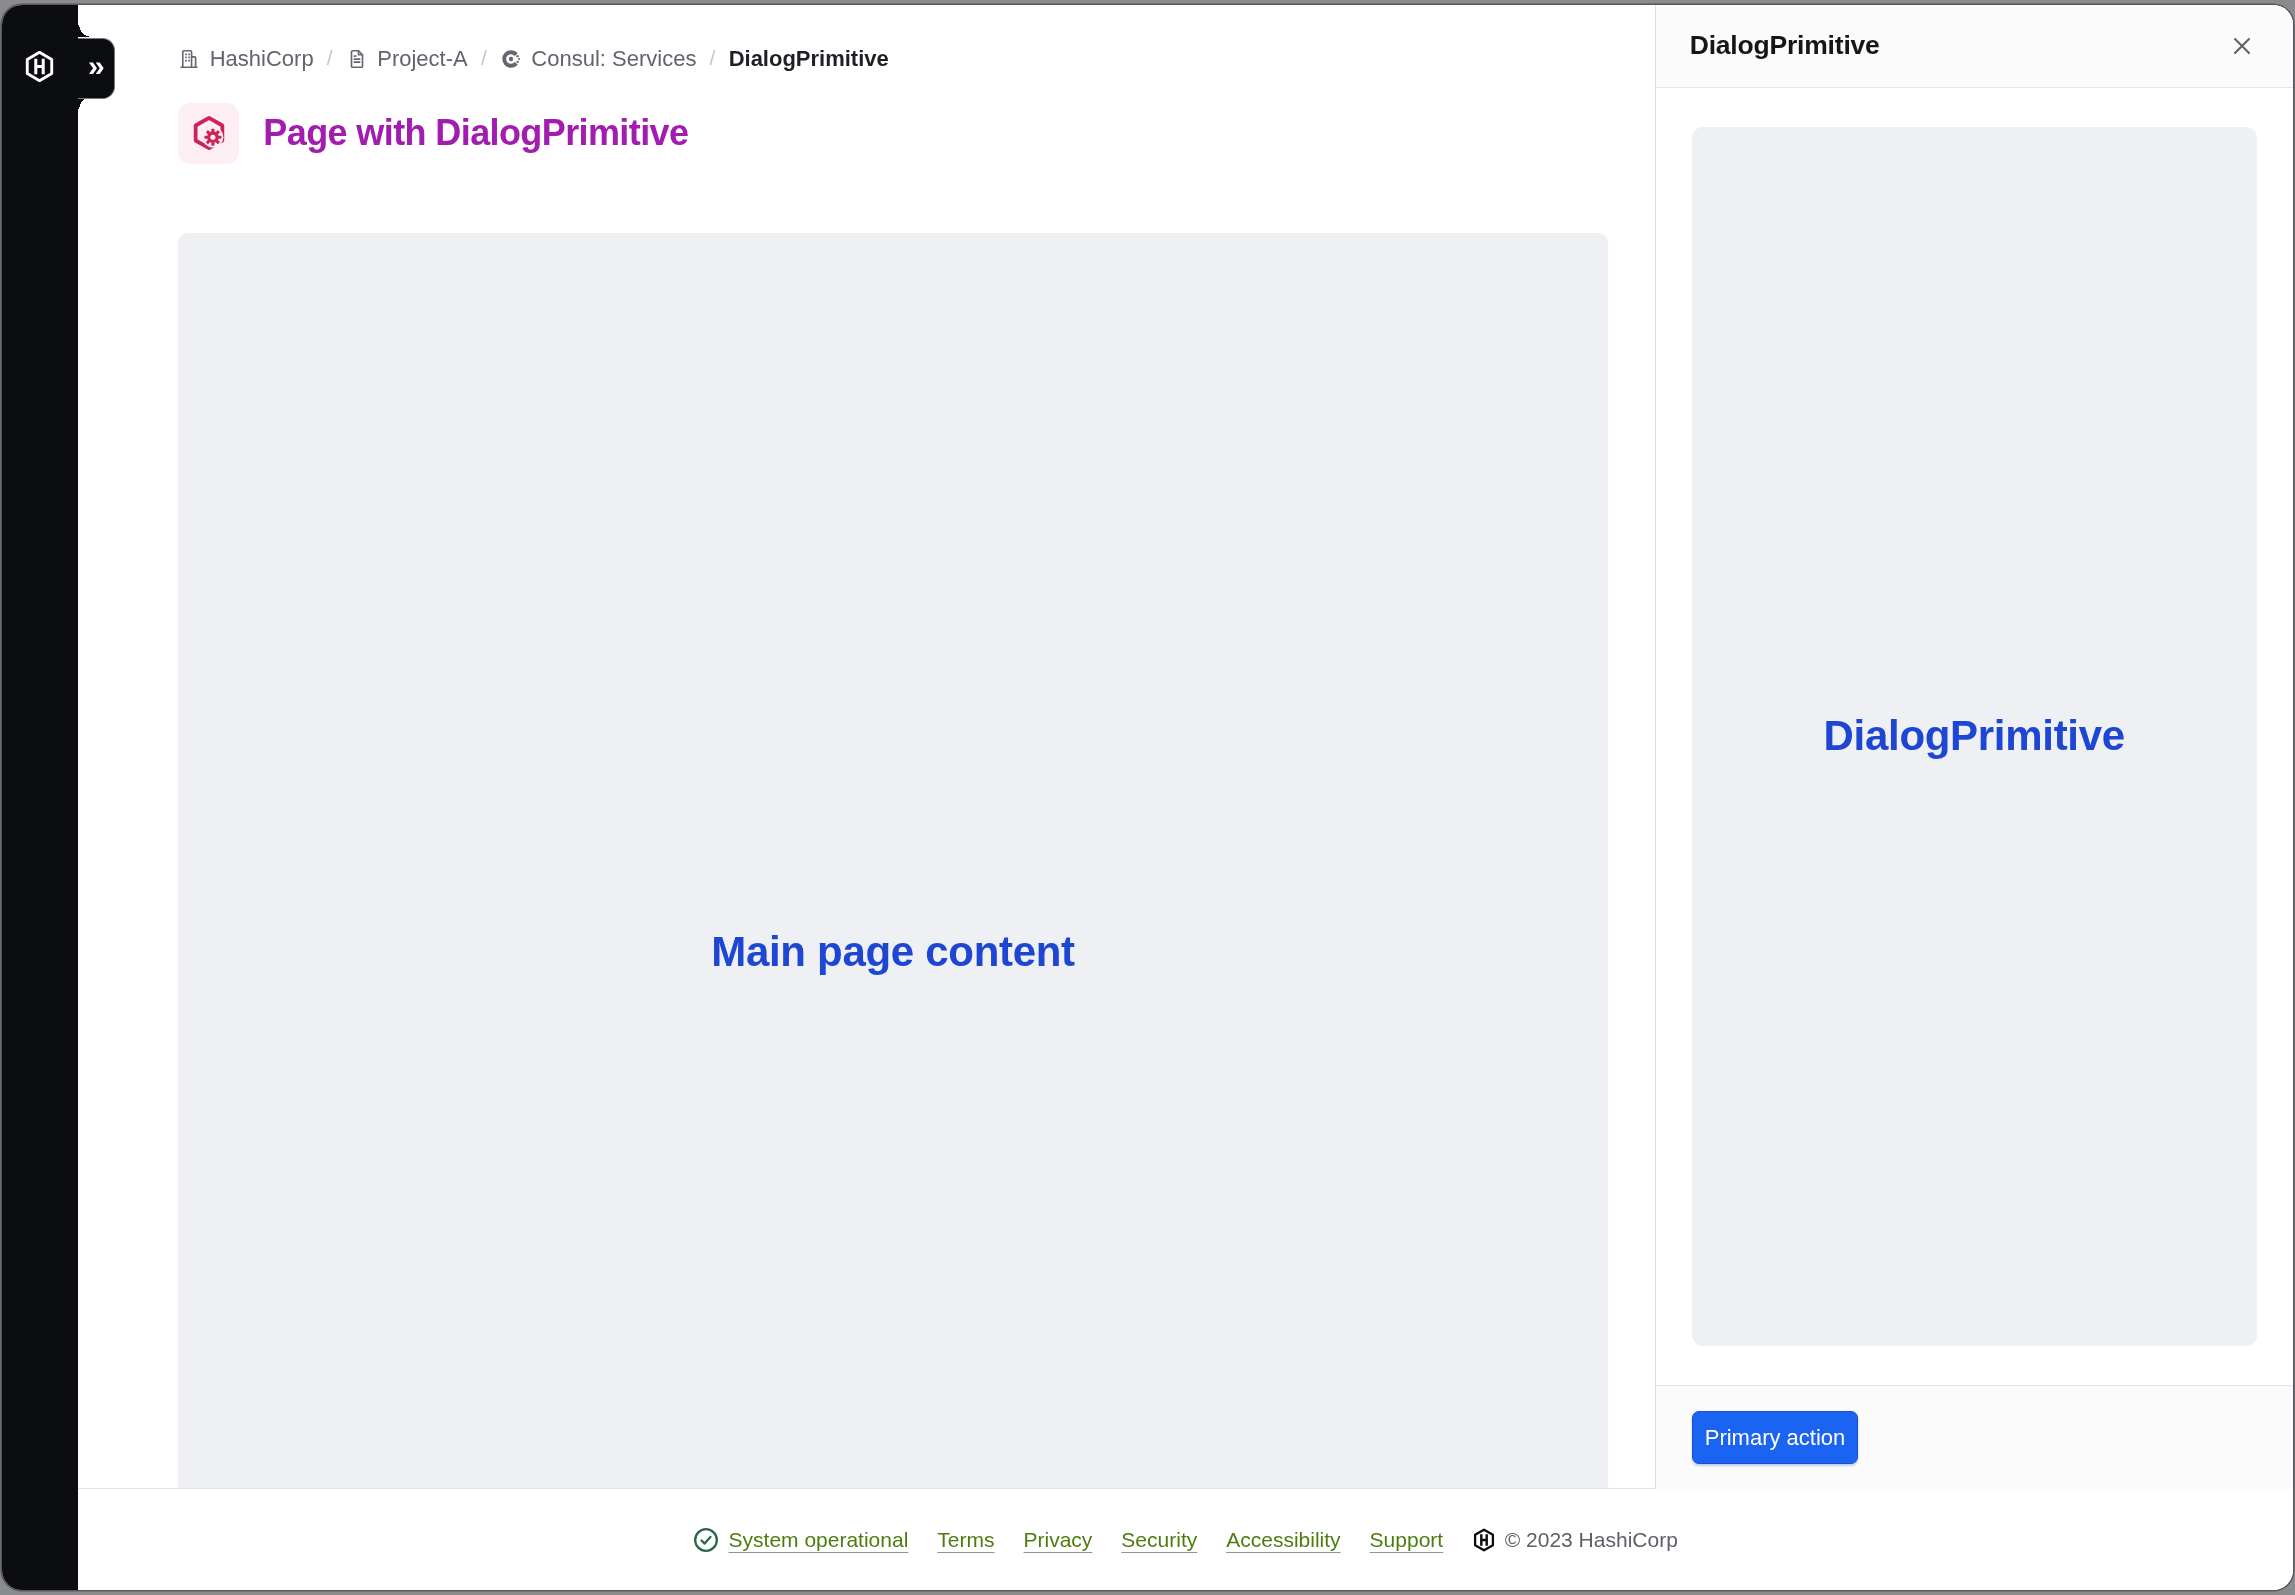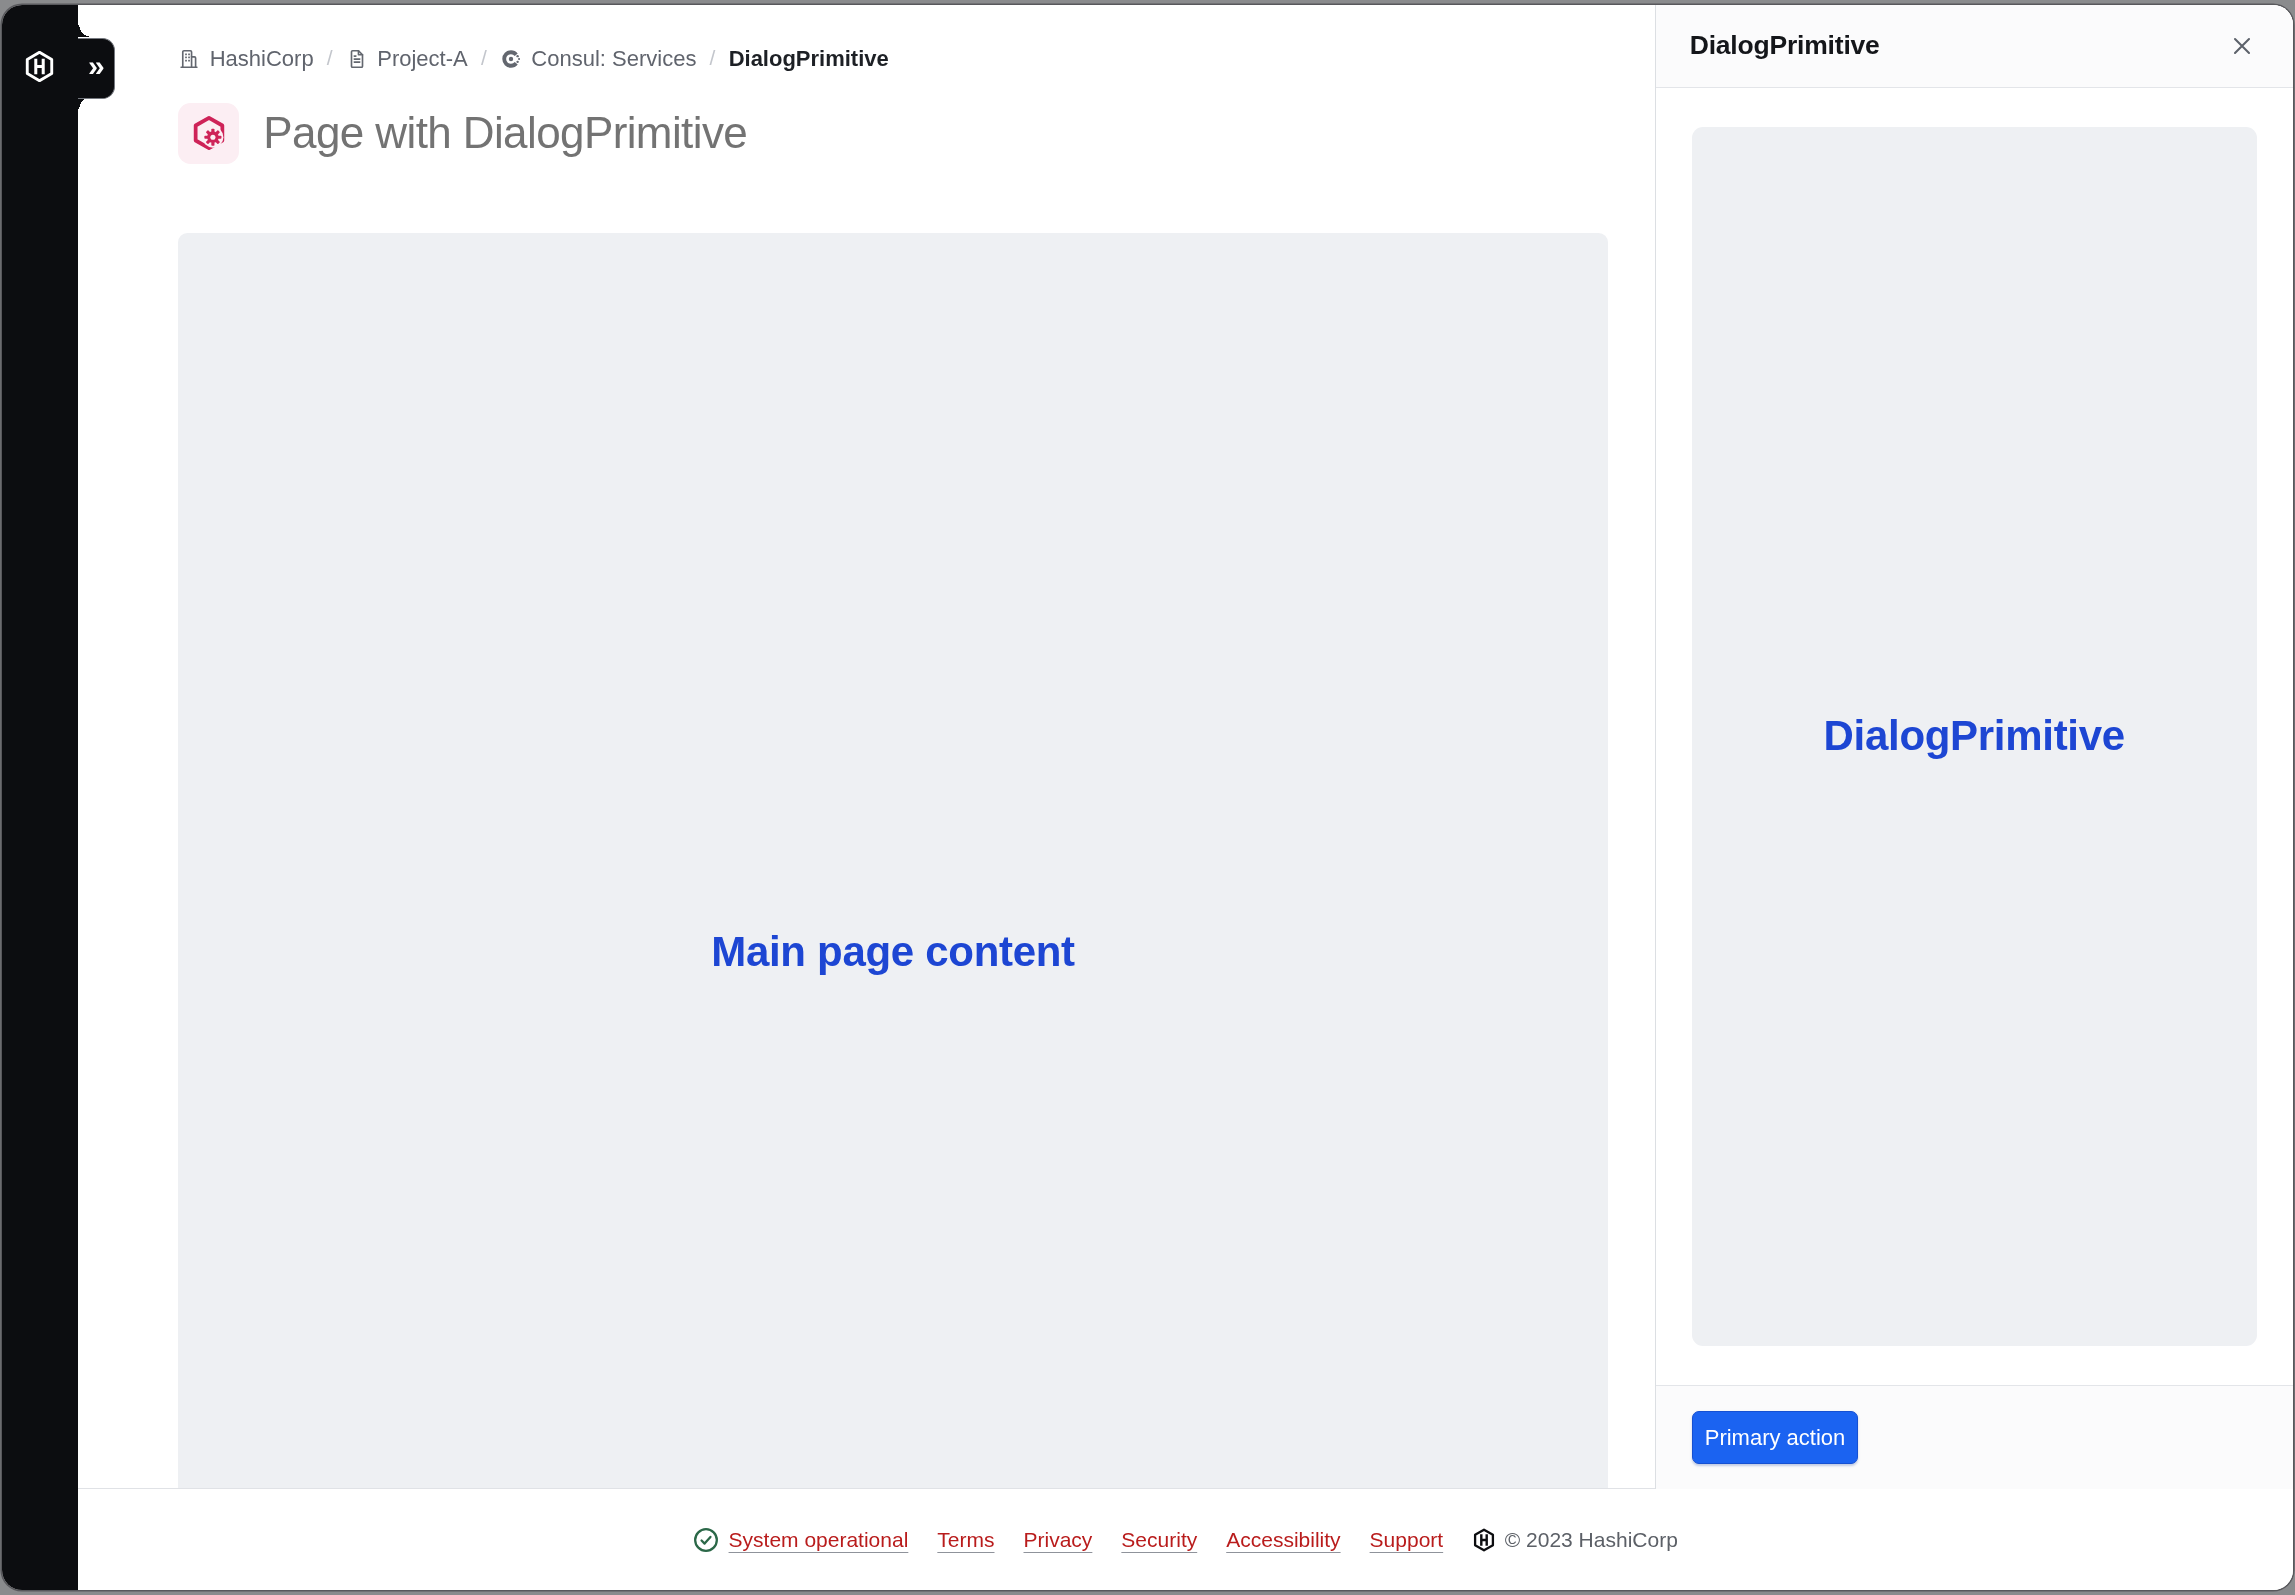--- a/index.html
+++ b/index.html
@@ -22,21 +22,21 @@
   .main{position:absolute;left:76px;right:637px;top:0;bottom:101px;background:#fff;overflow:hidden;}
   .breadcrumb{display:flex;align-items:flex-start;margin:41px 50px 0 100px;font-size:22px;color:#60646d;}
   .crumb{display:flex;align-items:center;gap:9.4px;cursor:pointer;}
   .crumb .bc-ico{width:22px;height:22px;color:#63676f;flex:none;}
   .crumb-sep{color:#c3c6cc;margin:0 13.2px;font-size:21px;}
   .crumb.current{color:#1d2025;font-weight:600;cursor:default;}
 
   .title-row{display:flex;align-items:center;gap:24px;margin:31px 50px 0 100px;}
   .title-tile{width:61px;height:61px;border-radius:12.5px;background:#fceef3;display:flex;
     align-items:center;justify-content:center;flex:none;}
-  .page-title{font-size:44px;font-weight:400;color:#737373;letter-spacing:-0.6px;margin:0;}
+  .page-title{font-size:36px;font-weight:700;color:#a21caf;letter-spacing:-0.6px;margin:0;}
 
   .main-block{margin:69px 48px 0 100px;height:1440px;border-radius:9.4px;background:#eef0f3;
     display:flex;align-items:center;justify-content:center;}
   .blue-big{color:#1d46d3;font-size:42px;font-weight:700;letter-spacing:-0.3px;text-align:center;line-height:1.45;}
 
   
   .dialog{position:absolute;top:0;right:0;width:637px;bottom:101px;background:#fff;
     border-left:1.6px solid #dcdfe3;display:flex;flex-direction:column;z-index:5;}
   .dialog-header{height:82px;flex:none;background:#fbfbfc;border-bottom:1.6px solid #e3e5e9;
     display:flex;align-items:center;padding:0 34px;}
@@ -51,21 +51,21 @@
   .btn-primary{height:53px;padding:0 12px;background:#1b63f1;border:0.8px solid #1550d2;
     border-radius:7px;color:#fff;font-size:22px;font-weight:500;cursor:pointer;
     font-family:inherit;box-shadow:0 1.6px 2.3px rgba(20,60,160,.25);}
 
   
   .app-footer{position:absolute;left:76px;right:0;bottom:0;height:101px;background:#fff;
     border-top:1.6px solid #e0e2e6;display:flex;align-items:center;justify-content:center;
     gap:29px;font-size:21px;z-index:4;}
   .foot-status{display:flex;align-items:center;gap:9.4px;cursor:pointer;}
   .foot-status .ck{width:26px;height:26px;color:#2b6848;flex:none;}
-  .foot-link{color:#b91c1c;text-decoration:underline;text-underline-offset:4.7px;
+  .foot-link{color:#4d7c0f;text-decoration:underline;text-underline-offset:4.7px;
     text-decoration-thickness:1.2px;text-decoration-color:#8f939b;cursor:pointer;}
   .foot-brand{display:flex;align-items:flex-end;gap:8.6px;}
   .foot-logo{width:24px;height:24px;color:#0c0d10;flex:none;}
   .foot-copy{color:#5c6067;}
 </style>
 </head>
 <body>
 
 <div class="window">
 

